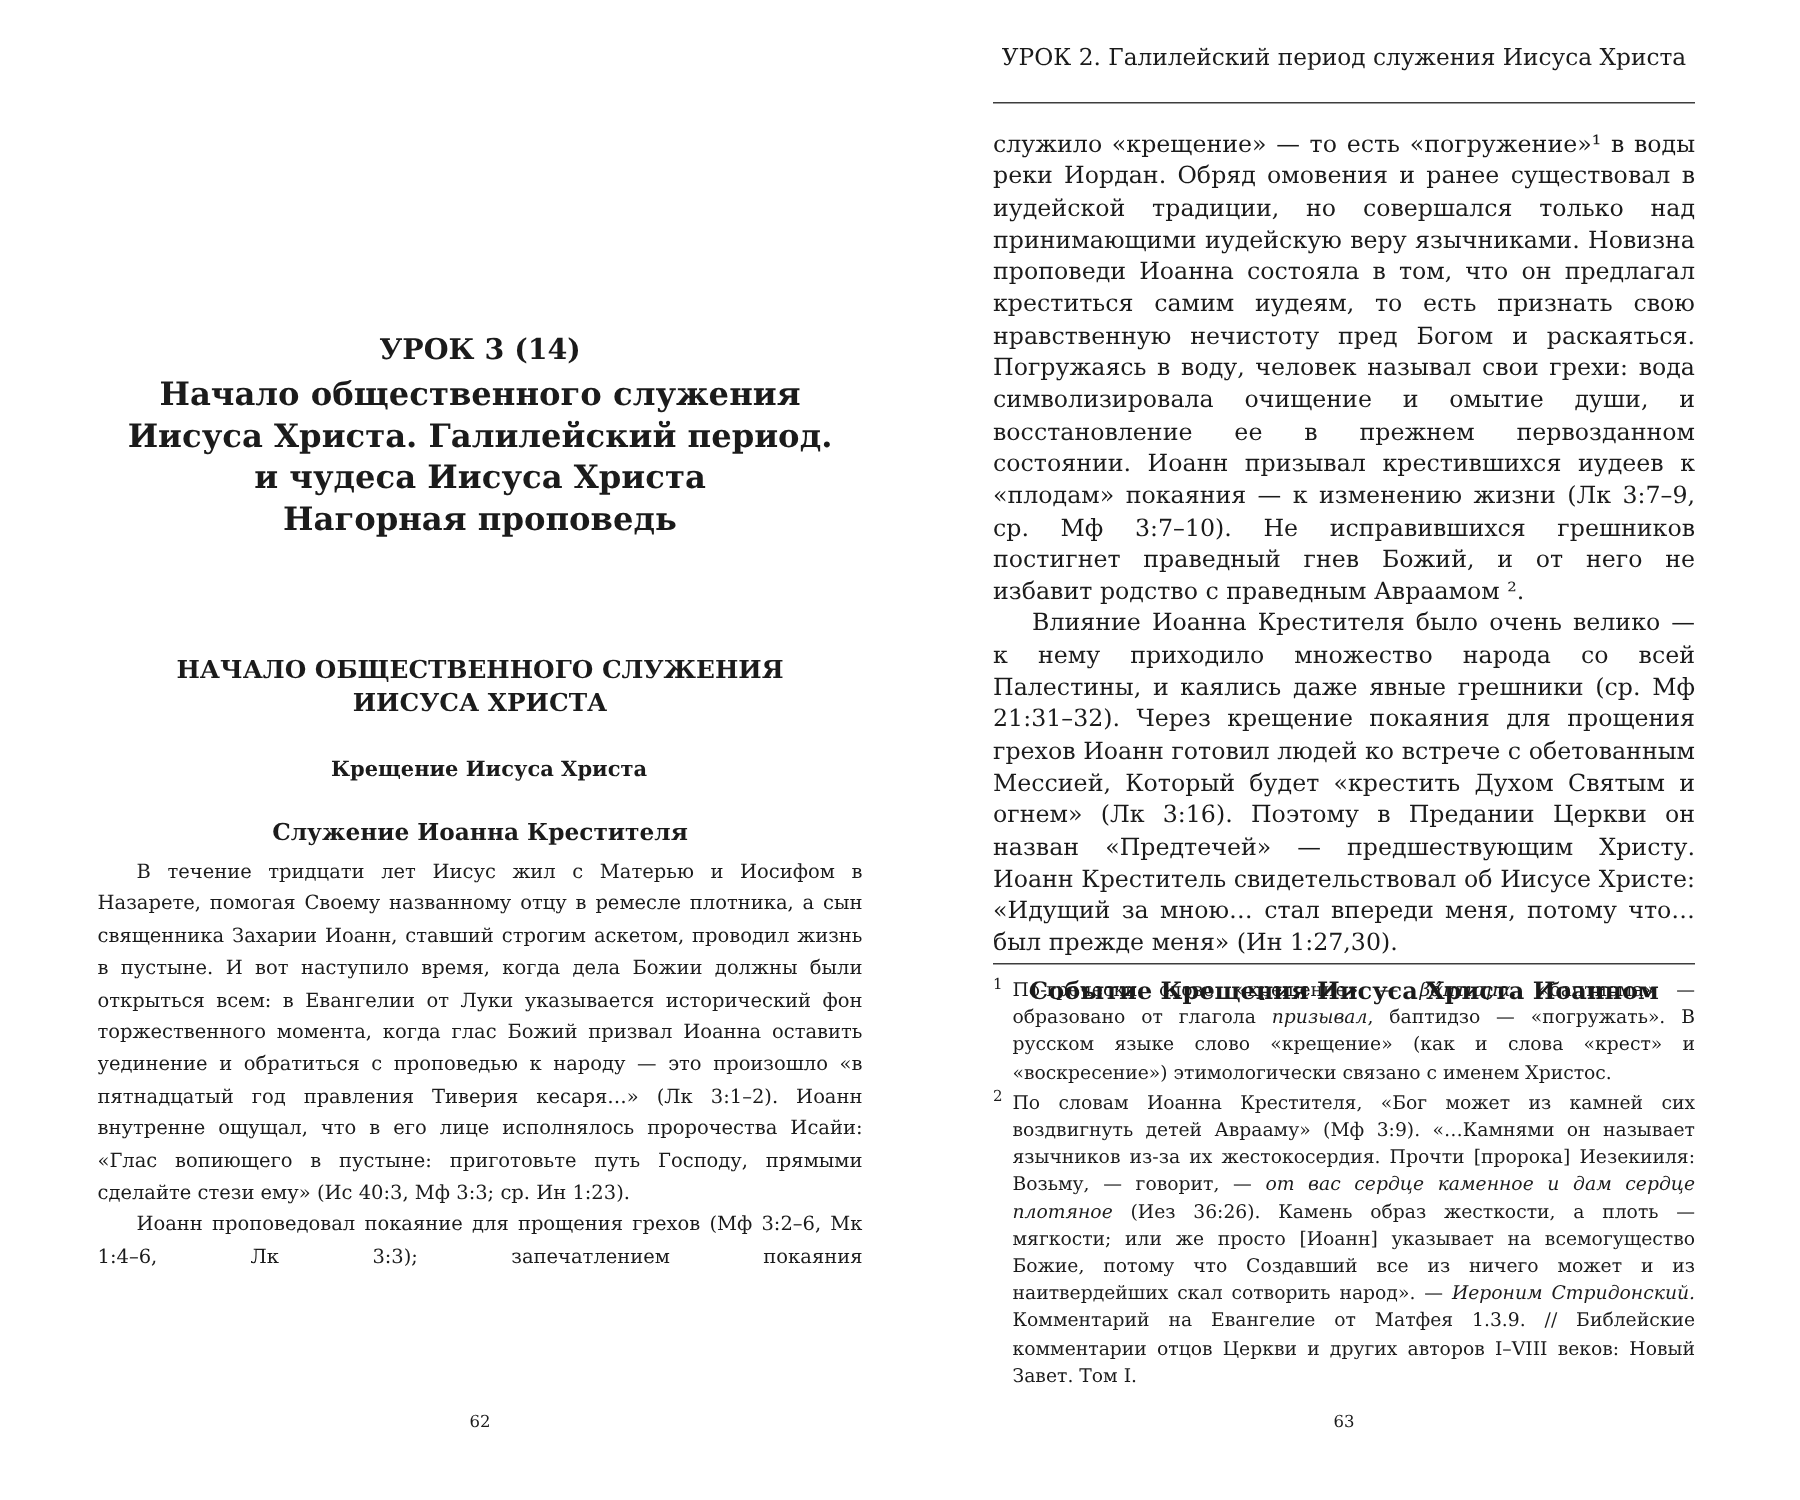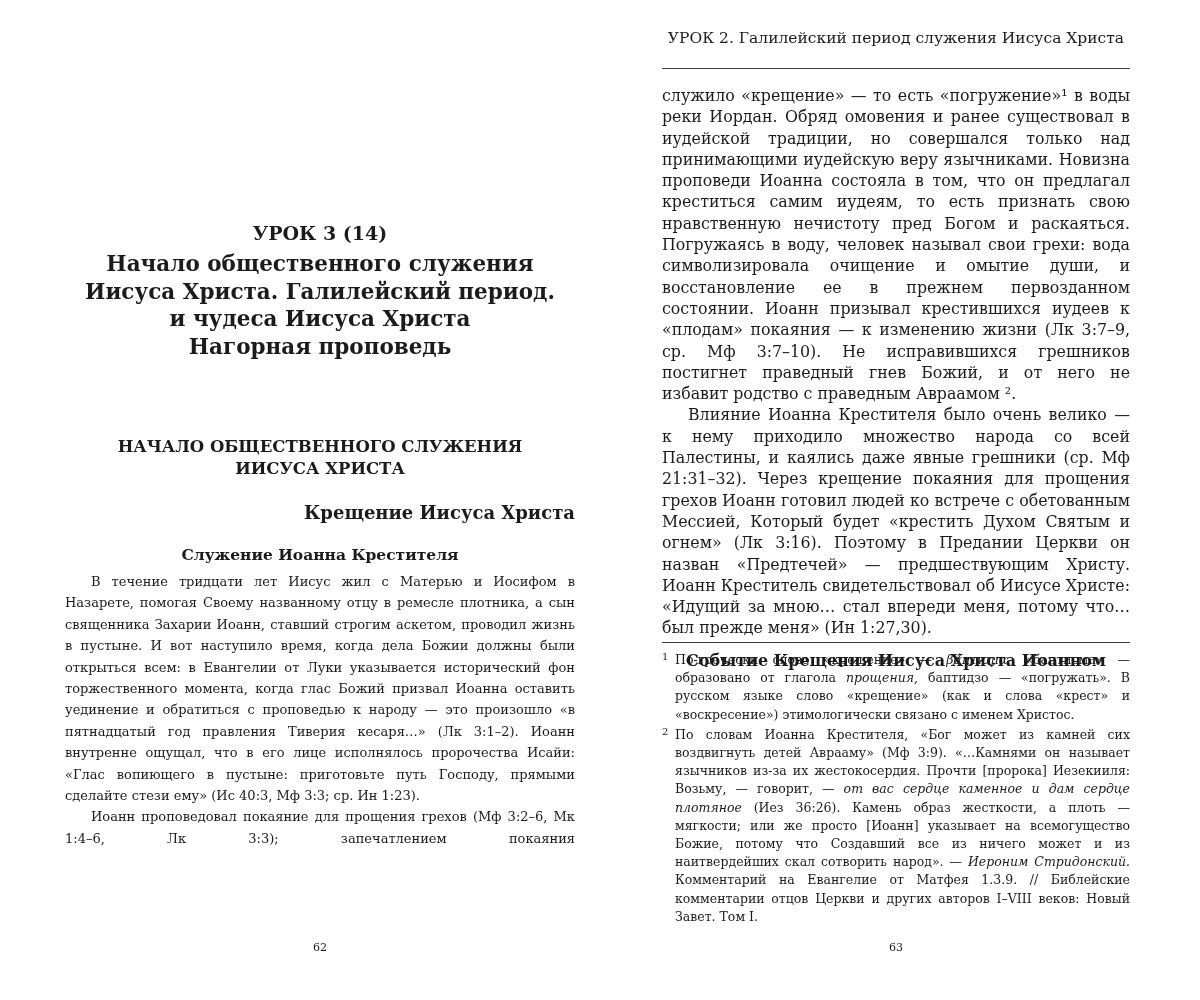--- a/index.html
+++ b/index.html
@@ -22,21 +22,21 @@
   .book-title {
     position:absolute; top:250px; left:0; right:0; margin:0;
     text-align:center; font-weight:bold; font-size:21.5px; line-height:27.5px;
   }
   .section-heading {
     position:absolute; top:436px; left:0; right:0; margin:0;
     text-align:center; font-weight:bold; font-size:16.5px; line-height:21.5px;
   }
   .chapter-subheading {
     position:absolute; top:501px; left:12px; right:0; margin:0;
-    text-align:right; font-weight:bold; font-size:18px; line-height:24px;
+    text-align:center; font-weight:bold; font-size:14px; line-height:24px;
   }
   .section-subheading {
     position:absolute; top:544px; left:0; right:0; margin:0;
     text-align:center; font-weight:bold; font-size:15.5px; line-height:21px;
   }
   .body-text {
     position:absolute; left:0; right:0; text-align:justify; hyphens:none;
   }
   .body-left  { top:571px; height:352px; overflow:hidden; font-size:13px; line-height:21.4px; }
   .body-right { top:85px;  height:600px; overflow:hidden; font-size:15.8px; line-height:21.3px; }
@@ -113,19 +113,19 @@
           <p class="para">служило «крещение» — то есть «погружение»¹ в воды реки Иордан. Обряд омовения и ранее существовал в иудейской традиции, но совершался только над принимающими иудейскую веру язычниками. Новизна проповеди Иоанна состояла в том, что он предлагал креститься самим иудеям, то есть признать свою нравственную нечистоту пред Богом и раскаяться. Погружаясь в воду, человек называл свои грехи: вода символизировала очищение и омытие души, и восстановление ее в прежнем первозданном состоянии. Иоанн призывал крестившихся иудеев к «плодам» покаяния — к изменению жизни (Лк 3:7–9, ср. Мф 3:7–10). Не исправившихся грешников постигнет праведный гнев Божий, и от него не избавит родство с праведным Авраамом ².</p>
           <p class="para indent">Влияние Иоанна Крестителя было очень велико — к нему приходило множество народа со всей Палестины, и каялись даже явные грешники (ср. Мф 21:31–32). Через крещение покаяния для прощения грехов Иоанн готовил людей ко встрече с обетованным Мессией, Который будет «крестить Духом Святым и огнем» (Лк 3:16). Поэтому в Предании Церкви он назван «Предтечей» — предшествующим Христу. Иоанн Креститель свидетельствовал об Иисусе Христе: «Идущий за мною… стал впереди меня, потому что… был прежде меня» (Ин 1:27,30).</p>
         </div>
       <h4 class="subheading-right">Событие Крещения Иисуса Христа Иоанном</h4>
       <div>
           <p class="para indent continues">И вот, наконец, наступил момент ожидаемой встречи. Долгожданный Мессия пришел на Иордан к Иоанну</p>
         </div>
     </div>
 
     <div class="footnotes">
-        <div class="footnote"><span class="fn-marker">1</span><span class="fn-text"><span>По-гречески слово «крещение» — </span><i>βάπτισμα</i><span>, «баптисма» — образовано от глагола </span><i>прощения</i><span>, баптидзо — «погружать». В русском языке слово «крещение» (как и слова «крест» и «воскресение») этимологически связано с именем Христос.</span></span></div>
+        <div class="footnote"><span class="fn-marker">1</span><span class="fn-text"><span>По-гречески слово «крещение» — </span><i>βάπτισμα</i><span>, «баптисма» — образовано от глагола </span><i>призывал</i><span>, баптидзо — «погружать». В русском языке слово «крещение» (как и слова «крест» и «воскресение») этимологически связано с именем Христос.</span></span></div>
         <div class="footnote"><span class="fn-marker">2</span><span class="fn-text"><span>По словам Иоанна Крестителя, «Бог может из камней сих воздвигнуть детей Аврааму» (Мф 3:9). «…Камнями он называет язычников из-за их жестокосердия. Прочти [пророка] Иезекииля: Возьму, — говорит, — </span><i>от вас сердце каменное и дам сердце плотяное</i><span> (Иез 36:26). Камень образ жесткости, а плоть — мягкости; или же просто [Иоанн] указывает на всемогущество Божие, потому что Создавший все из ничего может и из наитвердейших скал сотворить народ». — </span><i>Иероним Стридонский.</i><span> Комментарий на Евангелие от Матфея 1.3.9. // Библейские комментарии отцов Церкви и других авторов I–VIII веков: Новый Завет. Том I.</span></span></div>
       </div>
     <div class="page-number">63</div>
   </div>
 
 </div>
 
 </body></html>

